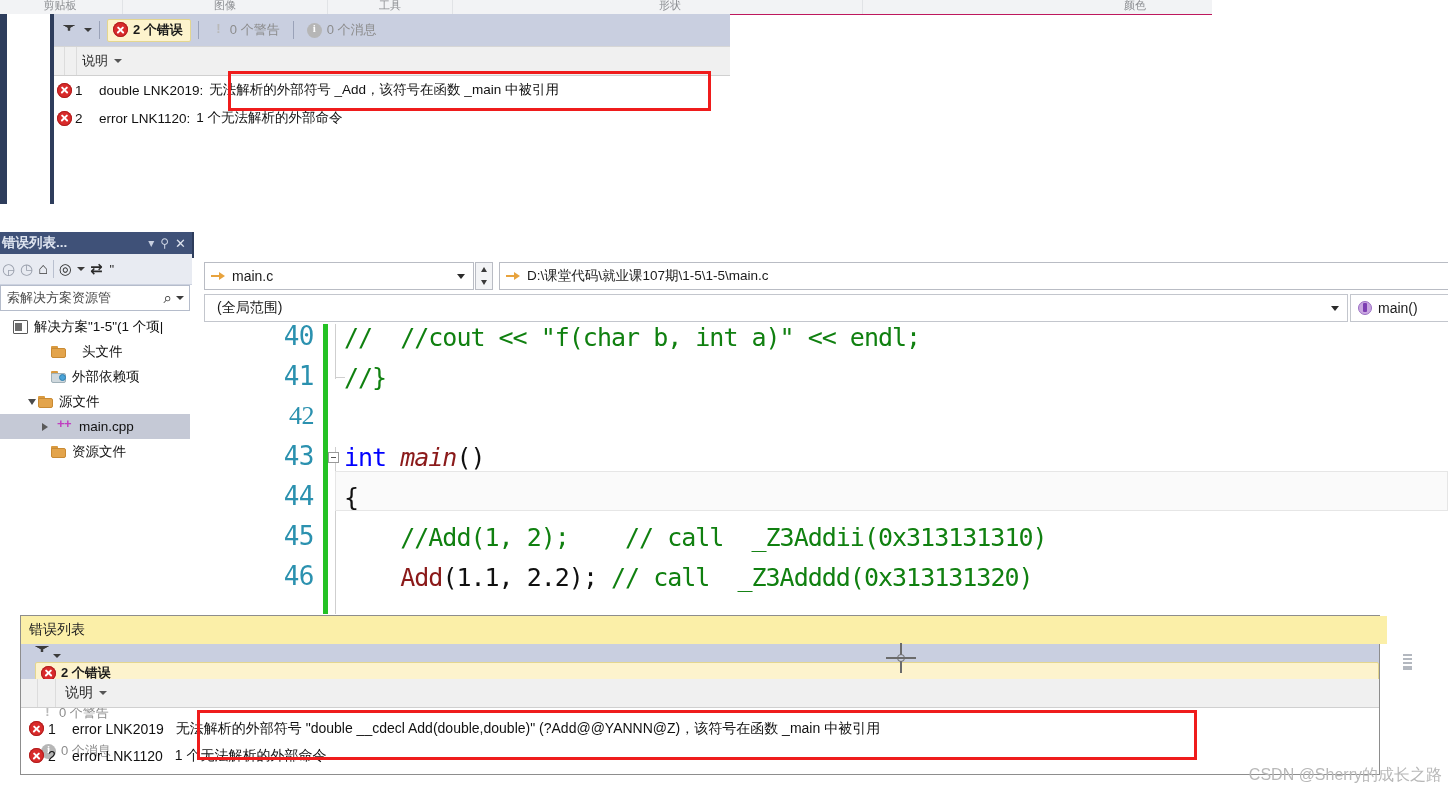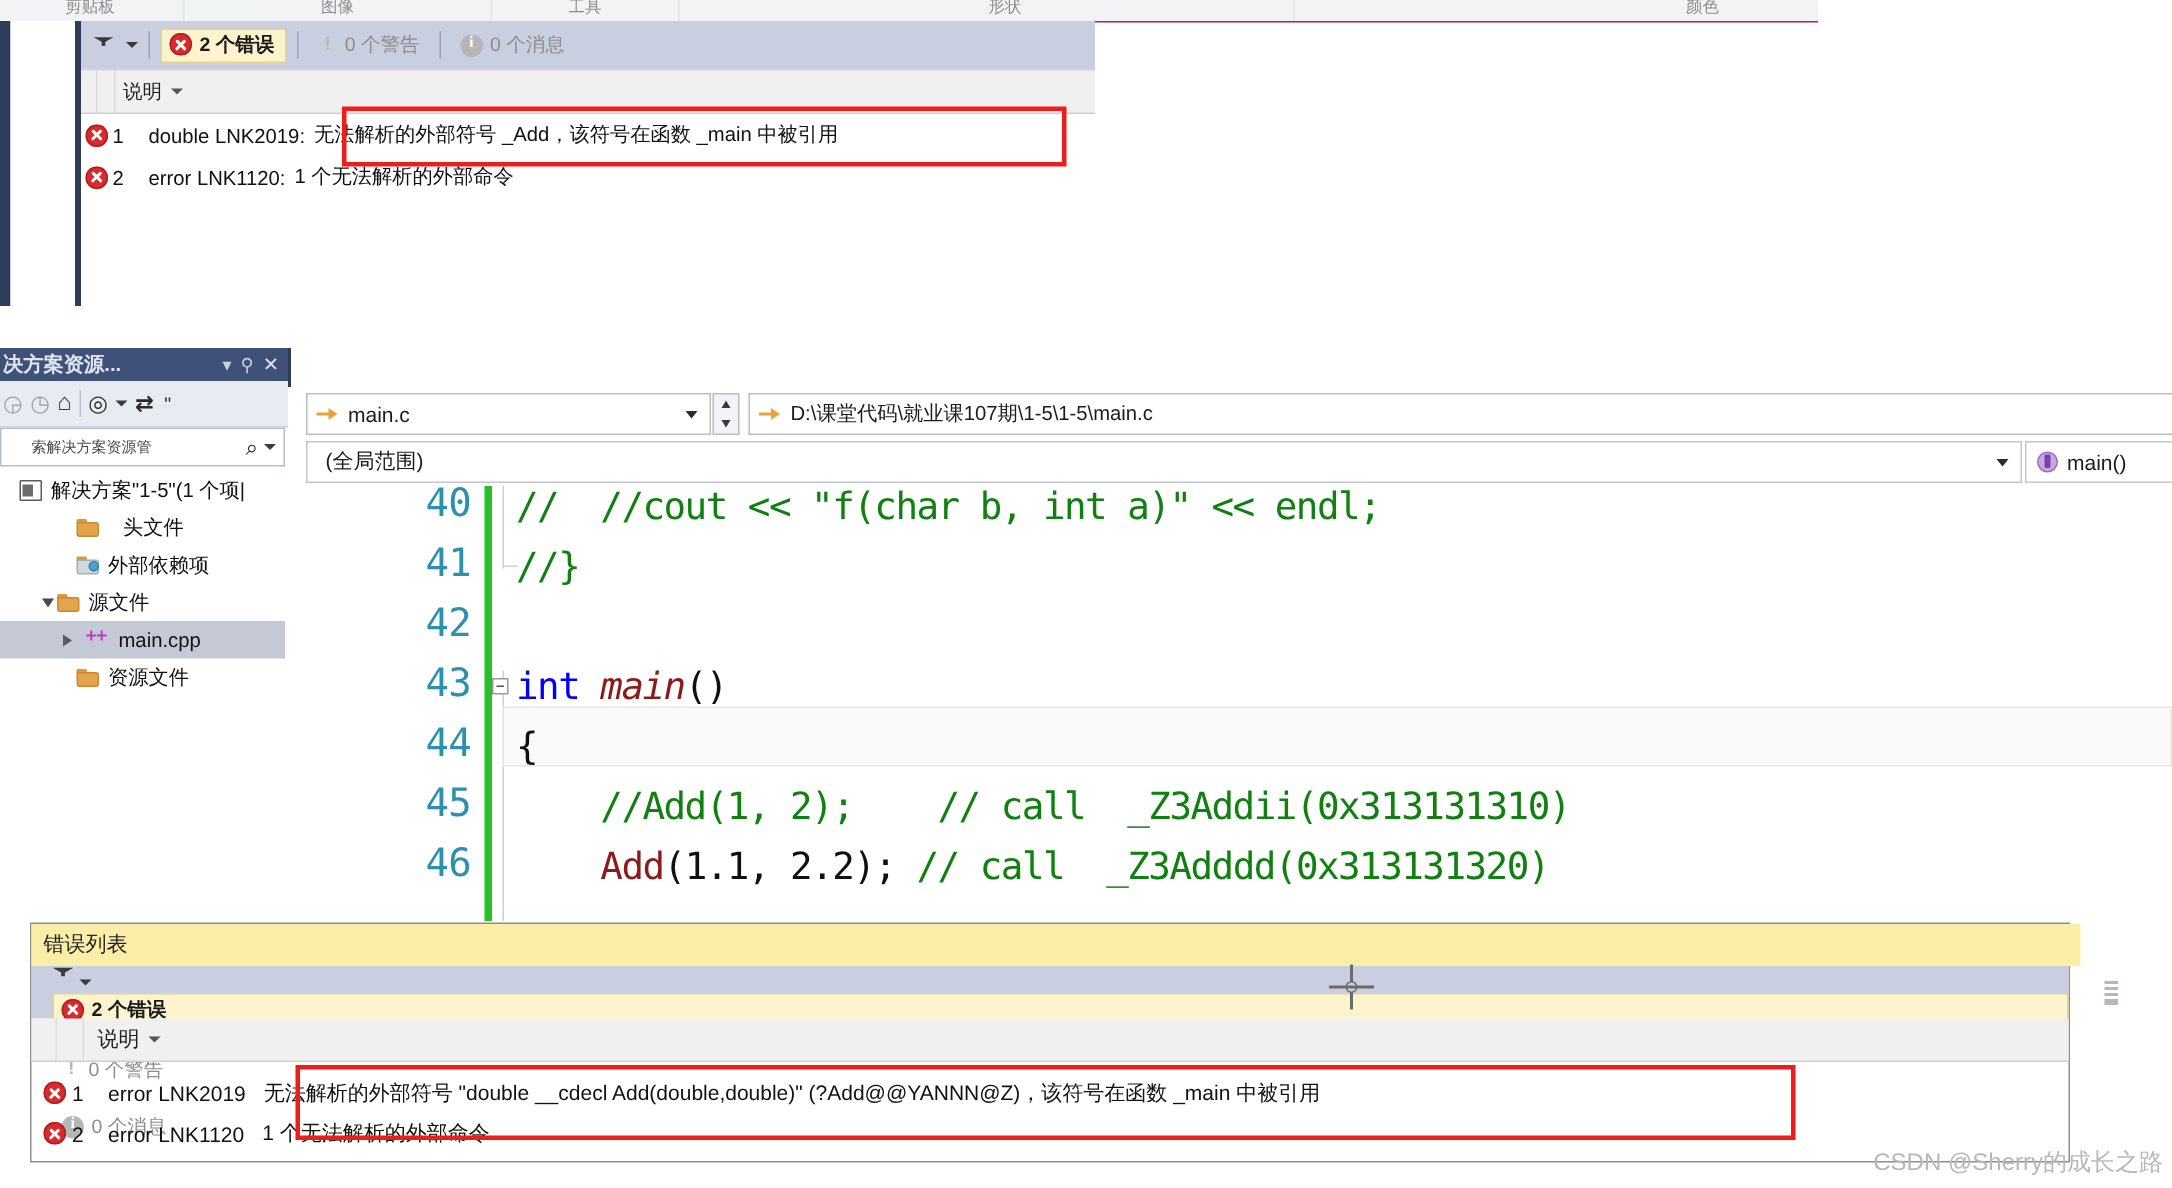--- a/index.html
+++ b/index.html
@@ -57,21 +57,21 @@
   
   #vs-window{left:0;top:232px;width:1448px;height:385px;background:#ffffff;}
   .navybar{position:absolute;background:#2e3d5c;}
   .tabstrip-tab{position:absolute;background:#3f5178;color:#e8ecf5;font-size:14px;font-weight:bold;display:flex;align-items:center;padding-left:10px;gap:8px;}
 
   
   #solexp{position:absolute;left:0;top:0;width:190px;height:385px;background:#fff;}
   #solexp .se-title{position:absolute;left:0;top:0;width:190px;height:22px;background:#3f5178;color:#dfe5f0;font-size:13.5px;font-weight:bold;display:flex;align-items:center;padding-left:2px;}
   #solexp .se-toolbar{position:absolute;left:0;top:22px;width:190px;height:30px;background:#e8ebf2;border-bottom:1px solid #ccd2e0;display:flex;align-items:center;gap:5px;padding-left:2px;}
   #solexp .se-search{position:absolute;left:0;top:53px;width:190px;height:26px;background:#fff;border:1px solid #b5bccb;box-sizing:border-box;display:flex;align-items:center;}
-  #solexp .se-search .ph{font-size:10px;color:#4a4a4a;padding-left:20px;white-space:nowrap;overflow:hidden;}
+  #solexp .se-search .ph{font-size:13px;color:#4a4a4a;padding-left:6px;white-space:nowrap;overflow:hidden;}
   #solexp .tree{position:absolute;left:0;top:82px;width:190px;}
   .tnode{height:25px;display:flex;align-items:center;font-size:13.5px;color:#111;white-space:nowrap;}
   .tnode.sel{background:#c5c9d6;}
   .tnode .tw{width:13px;flex:none;display:flex;justify-content:center;align-items:center;}
   .tri-r{width:0;height:0;border-top:4.5px solid transparent;border-bottom:4.5px solid transparent;border-left:6px solid #5a5a5a;}
   .tri-d{width:0;height:0;border-left:4.5px solid transparent;border-right:4.5px solid transparent;border-top:6px solid #4a4a4a;}
   .folder{width:15px;height:12px;position:relative;flex:none;}
   .folder .body{position:absolute;left:0;top:2px;width:15px;height:10px;background:#e3a44b;border:1px solid #c98a33;border-radius:1px 2px 2px 2px;box-sizing:border-box;}
   .folder .tab{position:absolute;left:0;top:0;width:7px;height:3px;background:#d99a3f;border-radius:1px 1px 0 0;}
   .folder.ext .body{background:#cfd8dd;border-color:#9fb0b8;}
@@ -202,21 +202,21 @@
   <div class="navybar abs" style="left:194px;top:6px;width:1254px;height:20px;"></div>
 
   <div class="tabstrip-tab abs" style="left:198px;top:0px;width:150px;height:24px;">
     <span>main.cpp</span>
     <span style="font-size:13px;color:#c8d0e0;">⚲</span>
     <span style="font-size:14px;color:#dfe5f0;">✕</span>
   </div>
 
   <div id="solexp">
     <div class="se-title">
-      <span>决方案资源...</span>
+      <span>错误列表...</span>
       <span style="flex:1"></span>
       <span style="font-size:12px;color:#c8d0e0;margin-right:6px;">▾</span>
       <span style="font-size:12px;color:#c8d0e0;margin-right:6px;">⚲</span>
       <span style="font-size:13px;color:#dfe5f0;margin-right:6px;">✕</span>
     </div>
 
     <div class="se-toolbar">
       <span style="font-size:15px;color:#9aa0ad;">◶</span>
       <span style="font-size:15px;color:#9aa0ad;">◷</span>
       <span style="font-size:16px;color:#3a3a3a;">⌂</span>
@@ -325,21 +325,21 @@
     <div class="code-area abs" style="left:0;top:92px;width:1254px;height:293px;">
       <div class="gutter-green abs" style="left:129px;top:0;height:293px;"></div>
       <div class="guideline abs" style="left:141px;top:0;height:55px;"></div>
       <div class="guideline abs" style="left:141px;top:53px;width:10px;height:1px;"></div>
       <div class="guideline abs" style="left:141px;top:123px;height:170px;"></div>
 
       <div class="hl-line abs" style="left:141px;top:147px;width:1113px;height:40px;"></div>
 
       <div class="ln abs" style="left:60px;top:-3px;width:60px;text-align:right;">40</div>
       <div class="ln abs" style="left:60px;top:37px;width:60px;text-align:right;">41</div>
-      <div class="ln abs" style="left:60px;top:77px;width:60px;text-align:right;">42</div>
+      <div class="ln abs" style="left:60px;top:77px;width:60px;text-align:right;font-family:Liberation Serif, serif;">42</div>
       <div class="ln abs" style="left:60px;top:117px;width:60px;text-align:right;">43</div>
       <div class="ln abs" style="left:60px;top:157px;width:60px;text-align:right;">44</div>
       <div class="ln abs" style="left:60px;top:197px;width:60px;text-align:right;">45</div>
       <div class="ln abs" style="left:60px;top:237px;width:60px;text-align:right;">46</div>
 
       <div class="fold abs" style="left:134px;top:128px;"></div>
 
       <div class="codeline abs c-com" style="left:150px;top:-1px;">//  //cout &lt;&lt; "f(char b, int a)" &lt;&lt; endl;</div>
       <div class="codeline abs c-com" style="left:150px;top:39px;">//}</div>
 

